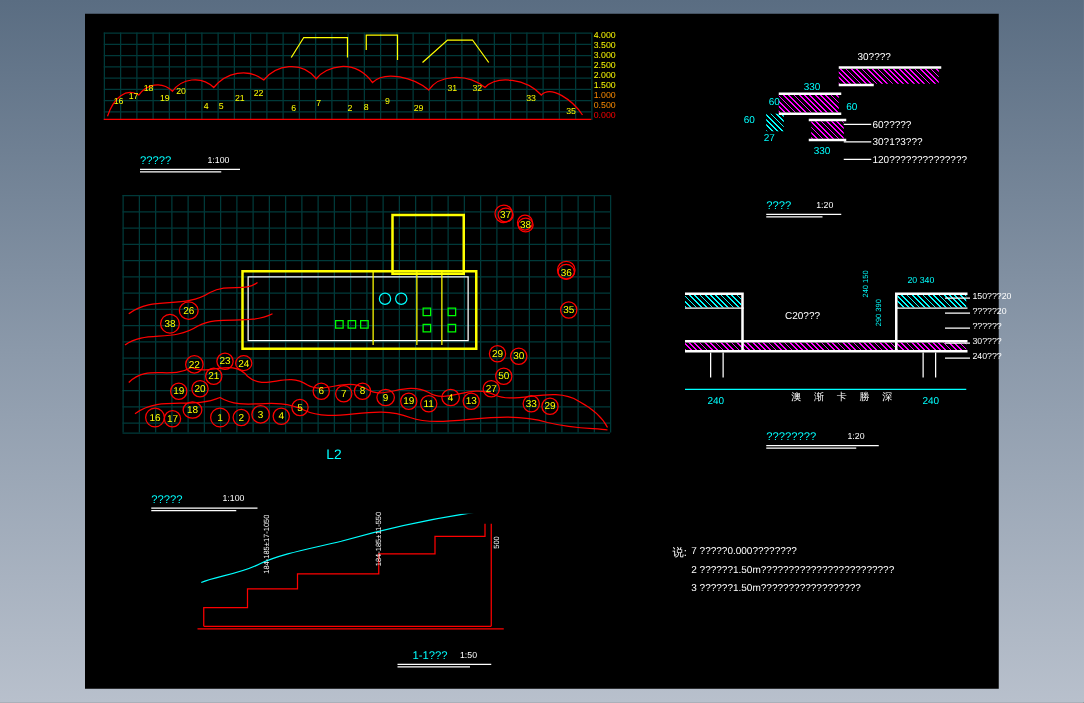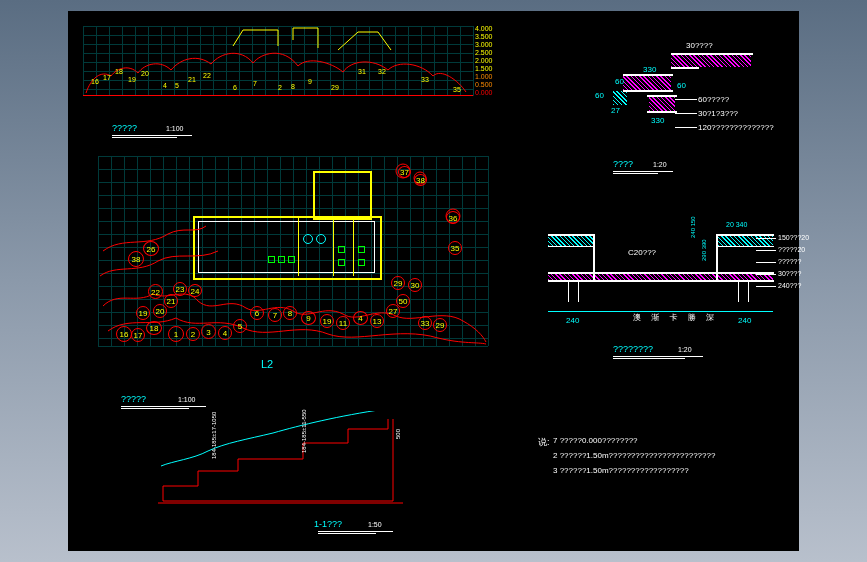--- a/index.html
+++ b/index.html
@@ -338,21 +338,21 @@
       <path d="M10,90 L240,90 M240,8 L240,90" stroke="#f00" fill="none"></path>
 
       <path d="M8,55 C20,50 40,48 55,40 C72,32 95,28 120,22 C148,14 185,5 232,-2" stroke="#0ff" fill="none" stroke-width="1"></path>
 
       <line x1="5" y1="92" x2="250" y2="92" stroke="#f00"></line>
     </svg>
     <div class="txt white" style="left:58px;top:48px;font-size:6px;transform:rotate(-90deg);transform-origin:left top">184-185±17-1050</div>
     <div class="txt white" style="left:148px;top:42px;font-size:6px;transform:rotate(-90deg);transform-origin:left top">184-185±11-550</div>
     <div class="txt white" style="left:242px;top:28px;font-size:6px;transform:rotate(-90deg);transform-origin:left top">500</div>
   </div>
-  <div class="txt cyan" style="left:246px;top:508px">1-1???</div>
+  <div class="txt cyan" style="left:262px;top:508px">1-1???</div>
   <div class="txt white" style="left:300px;top:510px;font-size:7px">1:50</div>
   <div class="uline" style="left:250px;top:520px;width:75px"></div>
   <div class="uline" style="left:250px;top:522px;width:58px"></div>
 
   <div class="area" style="left:485px;top:30px;width:220px;height:120px">
 
     <div class="hatchM" style="left:118px;top:14px;width:80px;height:12px"></div>
     <div class="hatchM" style="left:70px;top:35px;width:48px;height:14px"></div>
     <div class="hatchC" style="left:60px;top:50px;width:14px;height:14px"></div>
     <div class="hatchM" style="left:96px;top:56px;width:26px;height:14px"></div>

